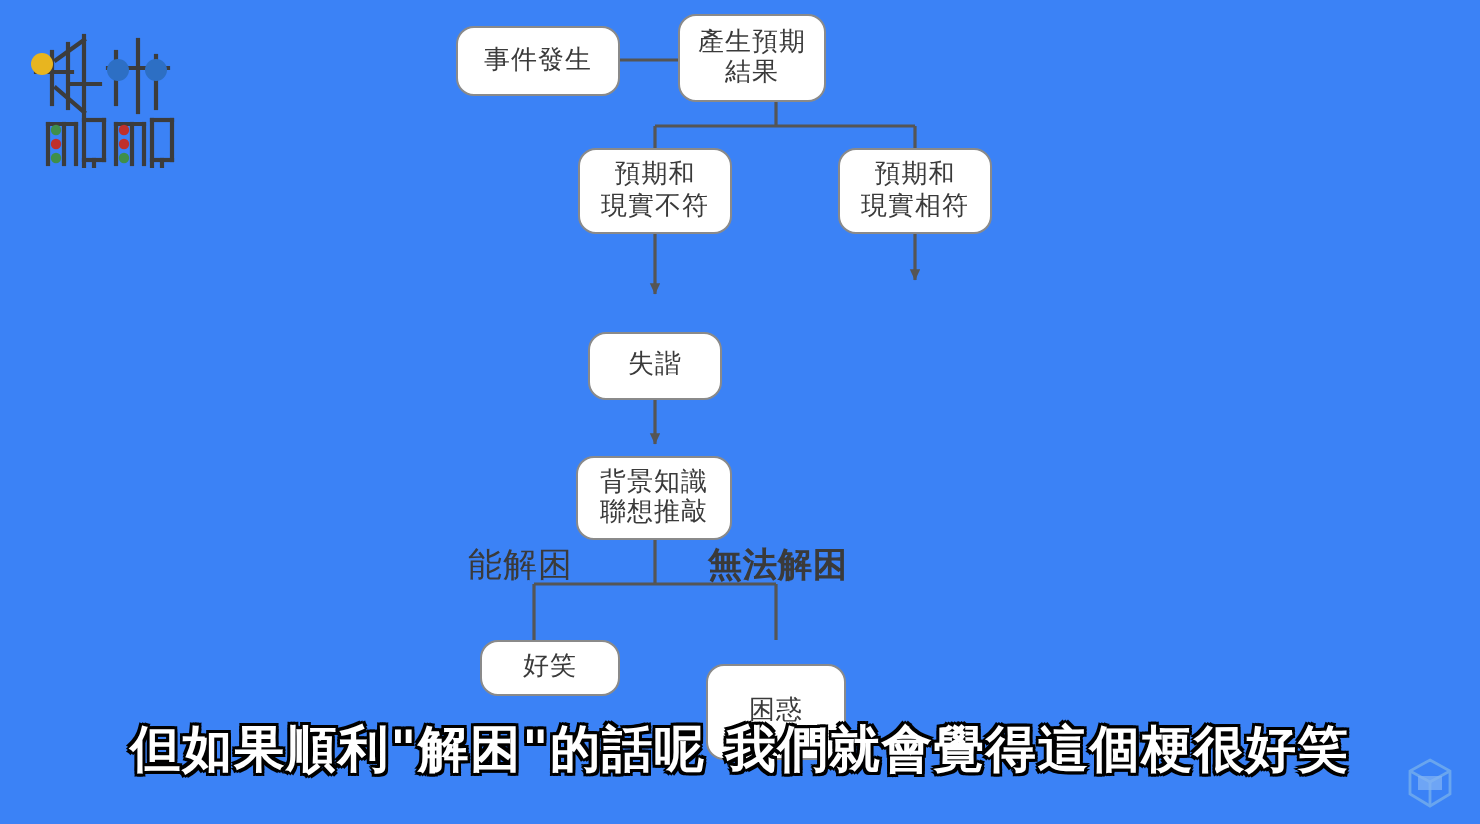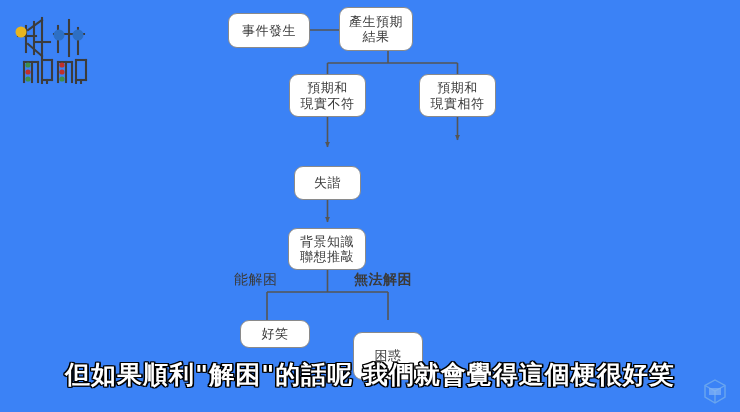--- a/index.html
+++ b/index.html
@@ -45,21 +45,21 @@
     line-height: 15.5px;
     text-align: center;
     display: flex;
     align-items: center;
     justify-content: center;
     white-space: pre-line;
     letter-spacing: 0.5px;
   }
   .edge-label {
     position: absolute;
-    font-size: 14px;
+    font-size: 17px;
     color: #3a3a3a;
     letter-spacing: 0.5px;
     white-space: nowrap;
   }
 
   
   #subtitle {
     position: absolute;
     left: 0;
     top: 358px;

